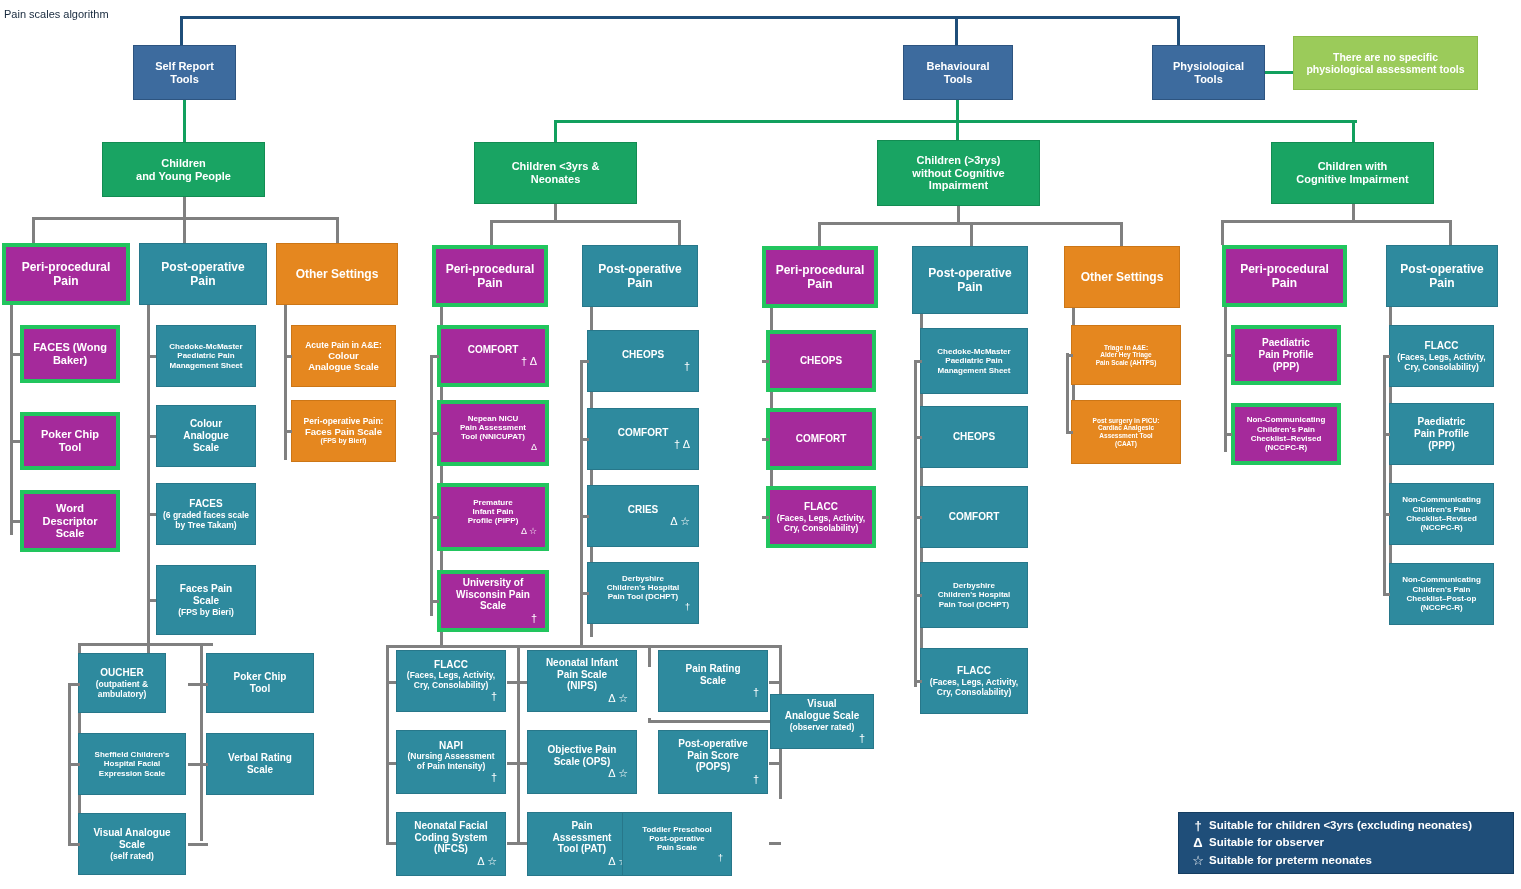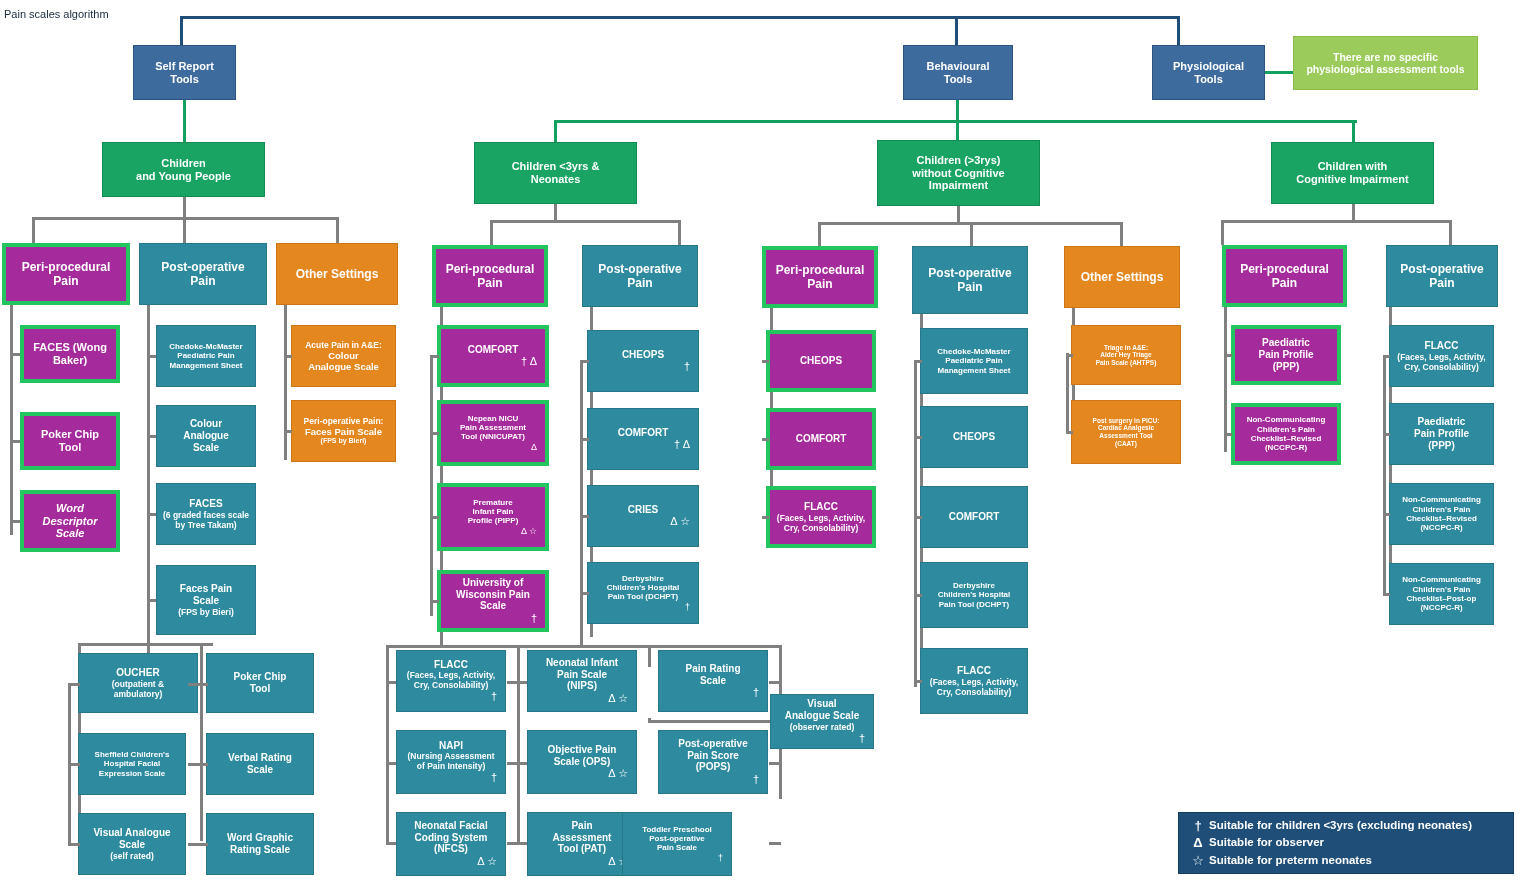--- a/index.html
+++ b/index.html
@@ -116,21 +116,21 @@
       </div>
     </div>
     <div class="ln" style="left: 10px; top: 352.5px; width: 10px; height: 3px;"></div>
     <div class="box c-purple" style="left: 20px; top: 412px; width: 100px; height: 58px;">
       <div style="width: 100%;">
         <span class="ttl" style="font-size: 11px;">Poker Chip<br>Tool</span>
       </div>
     </div>
     <div class="ln" style="left: 10px; top: 439.5px; width: 10px; height: 3px;"></div>
     <div class="box c-purple" style="left: 20px; top: 490px; width: 100px; height: 62px;">
-      <div style="width: 100%; font-style: italic;">
+      <div style="width: 100%;">
         <span class="ttl" style="font-size: 11px;">Word<br>Descriptor<br>Scale</span>
       </div>
     </div>
     <div class="ln" style="left: 10px; top: 519.5px; width: 10px; height: 3px;"></div>
     <div class="ln" style="left: 147px; top: 305px; width: 3px; height: 340px;"></div>
     <div class="box c-teal" style="left: 156px; top: 325px; width: 100px; height: 62px;">
       <div style="width: 100%;">
         <span class="ttl" style="font-size: 8px;">Chedoke-McMaster<br>Paediatric Pain<br>Management Sheet</span>
       </div>
     </div>
@@ -170,21 +170,21 @@
         <span class="sub" style="font-size: 7px;">(FPS by Bieri)</span>
       </div>
     </div>
     <div class="ln" style="left: 284px; top: 429.5px; width: 8px; height: 3px;"></div>
     <div class="ln" style="left: 147px; top: 643px; width: 3px; height: 16px;"></div>
     <div class="ln" style="left: 78px; top: 643px; width: 135px; height: 3px;"></div>
     <div class="ln" style="left: 78px; top: 643px; width: 3px; height: 28px;"></div>
     <div class="ln" style="left: 200px; top: 643px; width: 3px; height: 28px;"></div>
     <div class="ln" style="left: 78px; top: 671px; width: 3px; height: 170px;"></div>
     <div class="ln" style="left: 200px; top: 671px; width: 3px; height: 170px;"></div>
-    <div class="box c-teal" style="left: 78px; top: 653px; width: 120px; height: 60px;">
+    <div class="box c-teal" style="left: 78px; top: 653px; width: 88px; height: 60px;">
       <div style="width: 100%;">
         <span class="ttl" style="font-size: 10px;">OUCHER</span>
         <span class="sub" style="font-size: 8.5px;">(outpatient &amp;<br>ambulatory)</span>
       </div>
     </div>
     <div class="box c-teal" style="left: 206px; top: 653px; width: 108px; height: 60px;">
       <div style="width: 100%;">
         <span class="ttl" style="font-size: 10px;">Poker Chip<br>Tool</span>
       </div>
     </div>
@@ -195,25 +195,20 @@
     </div>
     <div class="box c-teal" style="left: 206px; top: 733px; width: 108px; height: 62px;">
       <div style="width: 100%;">
         <span class="ttl" style="font-size: 10px;">Verbal Rating<br>Scale</span>
       </div>
     </div>
     <div class="box c-teal" style="left: 78px; top: 813px; width: 108px; height: 62px;">
       <div style="width: 100%;">
         <span class="ttl" style="font-size: 10px;">Visual Analogue<br>Scale</span>
         <span class="sub" style="font-size: 8.5px;">(self rated)</span>
-      </div>
-    </div>
-    <div class="box c-teal" style="left: 206px; top: 813px; width: 108px; height: 62px;">
-      <div style="width: 100%;">
-        <span class="ttl" style="font-size: 10px;">Word Graphic<br>Rating Scale</span>
       </div>
     </div>
     <div class="ln" style="left: 68px; top: 683px; width: 12px; height: 3px;"></div>
     <div class="ln" style="left: 188px; top: 683px; width: 20px; height: 3px;"></div>
     <div class="ln" style="left: 68px; top: 763px; width: 12px; height: 3px;"></div>
     <div class="ln" style="left: 188px; top: 763px; width: 20px; height: 3px;"></div>
     <div class="ln" style="left: 68px; top: 843px; width: 12px; height: 3px;"></div>
     <div class="ln" style="left: 188px; top: 843px; width: 20px; height: 3px;"></div>
     <div class="ln" style="left: 68px; top: 683px; width: 3px; height: 162px;"></div>
     <div class="ln" style="left: 554px; top: 204px; width: 3px; height: 18px;"></div>

